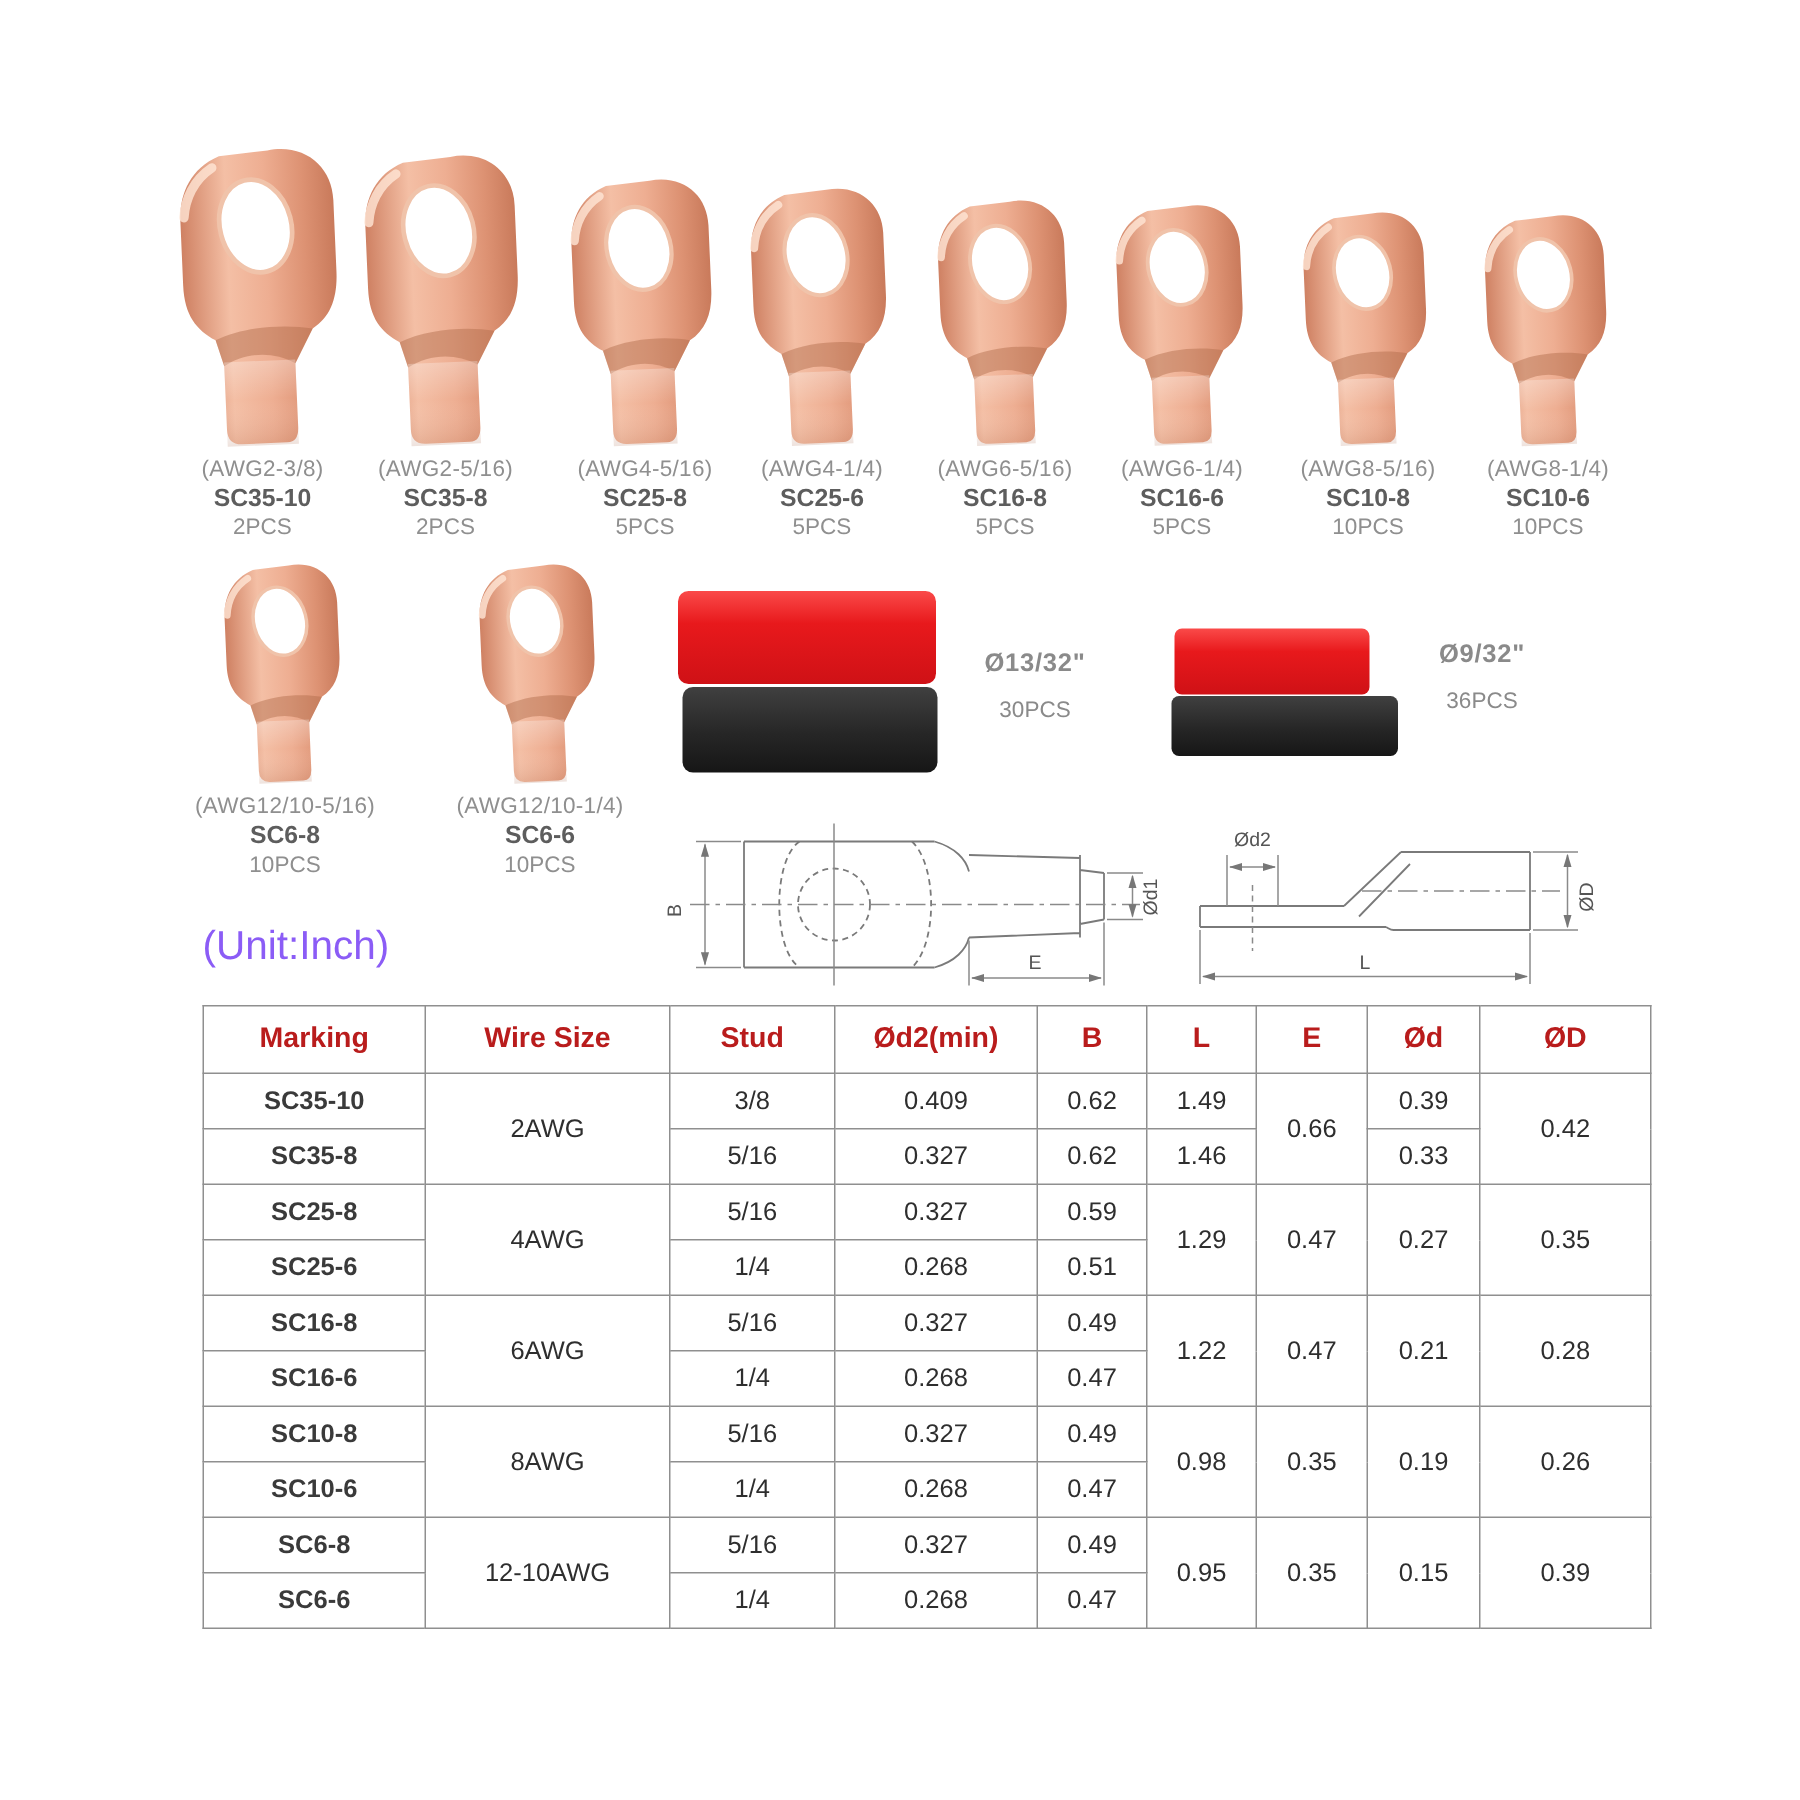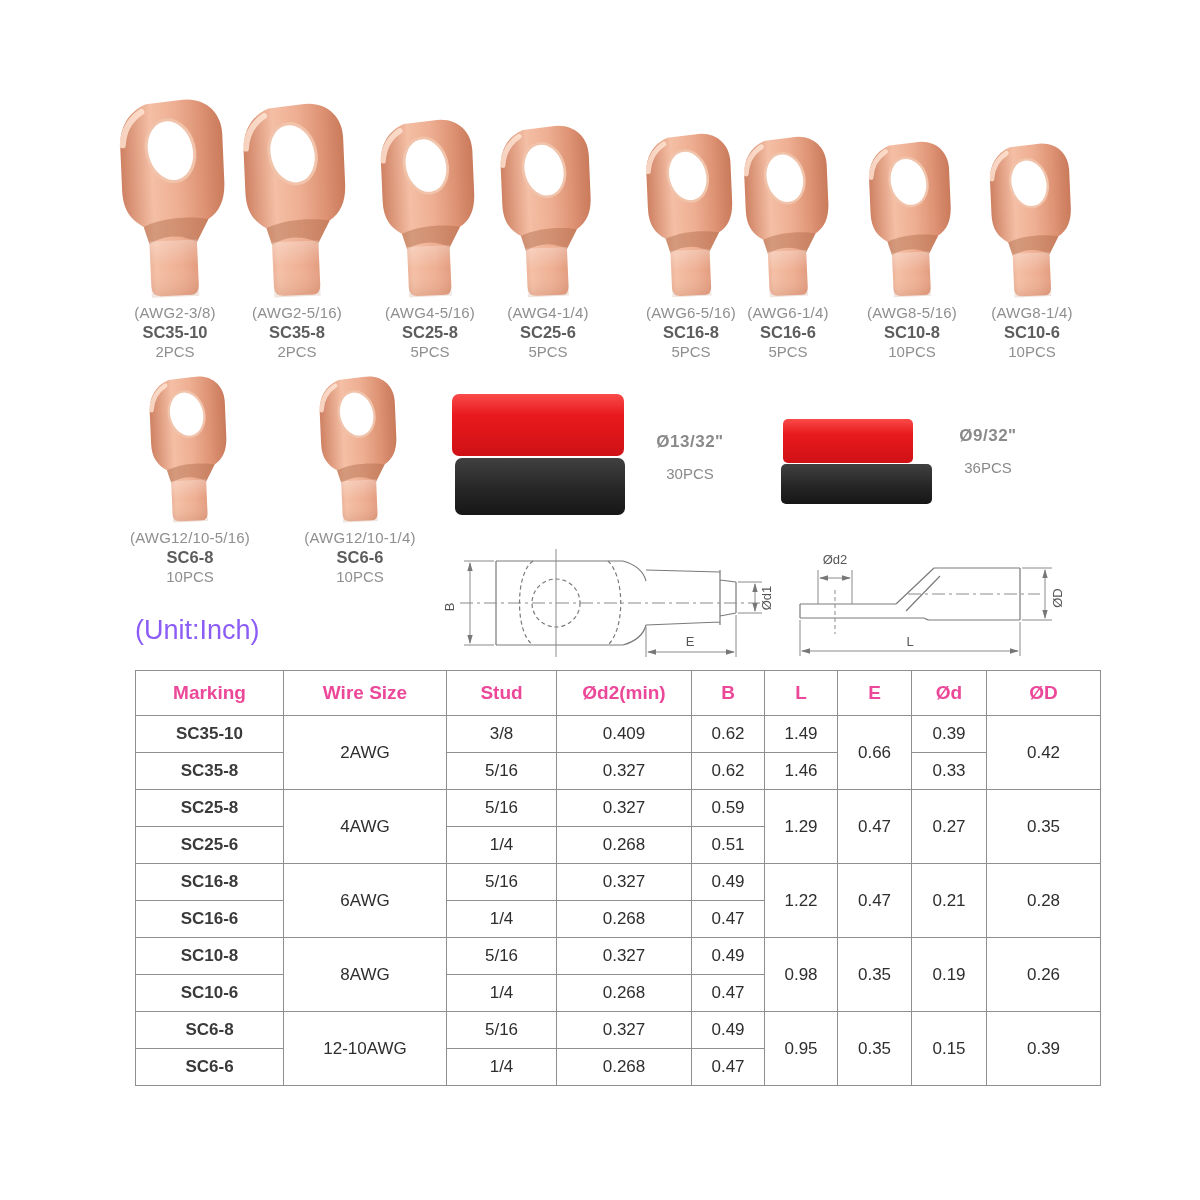--- a/index.html
+++ b/index.html
@@ -12,21 +12,21 @@
   .lug-label .mark{font-size:16.5px;font-weight:bold;color:#5d5d5d;margin-top:2px}
   .lug-label .qty{font-size:15px;margin-top:1px}
   .tube{position:absolute;border-radius:7px}
   .tube.red{background:linear-gradient(180deg,#fa4a49 0%,#e8191c 35%,#cf1116 100%)}
   .tube.black{background:linear-gradient(180deg,#404040 0%,#262626 55%,#161616 100%)}
   .shrink-label{position:absolute;color:#8a8a8a;text-align:center}
   .shrink-label .dia{font-size:17px;font-weight:bold;letter-spacing:.5px;white-space:nowrap}
   .shrink-label .qty{font-size:15px;margin-top:13px}
   .unit{position:absolute;left:135px;top:615px;font-size:27px;color:#8b5cf6}
   table.spec{position:absolute;left:135px;top:670px;width:965px;border-collapse:collapse;table-layout:fixed;color:#2e2e2e}
-  .spec th{font-size:19px;font-weight:bold;height:45px;border:1px solid #8f8f8f;color:#ec4899;background:#fff}
+  .spec th{font-size:19px;font-weight:bold;height:45px;border:1px solid #8f8f8f;color:#b91c1c;background:#fff}
   .spec td{font-size:17px;text-align:center;vertical-align:middle;height:37px;border:1px solid #8f8f8f;background:#fff}
   .spec td.mk{font-weight:bold;color:#3a3a3a}
   .drawing{position:absolute}
   .drawing text{font-family:"Liberation Sans",sans-serif;font-size:13px;fill:#555}
   .drawing .ln{stroke:#7a7a7a;stroke-width:1.2;fill:none}
   .drawing .thin{stroke:#8a8a8a;stroke-width:1;fill:none}
   .drawing .dsh{stroke-dasharray:4 3}
   .drawing .ctr{stroke-dasharray:13 4 3 4}
 </style>
 </head>
@@ -89,21 +89,21 @@
 <div class="lug-fig" style="left:453px;top:124px">
   <svg class="lug" width="108" height="174" viewBox="0 0 100 160">
       <use href="#lug-shape"></use>
     </svg>
   <div class="lug-label">
     <div class="awg">(AWG4-1/4)</div>
     <div class="mark">SC25-6</div>
     <div class="qty">5PCS</div>
   </div>
 </div>
-<div class="lug-fig" style="left:596px;top:132px">
+<div class="lug-fig" style="left:575px;top:132px">
   <svg class="lug" width="103" height="166" viewBox="0 0 100 160">
       <use href="#lug-shape"></use>
     </svg>
   <div class="lug-label">
     <div class="awg">(AWG6-5/16)</div>
     <div class="mark">SC16-8</div>
     <div class="qty">5PCS</div>
   </div>
 </div>
 <div class="lug-fig" style="left:693px;top:135px">

